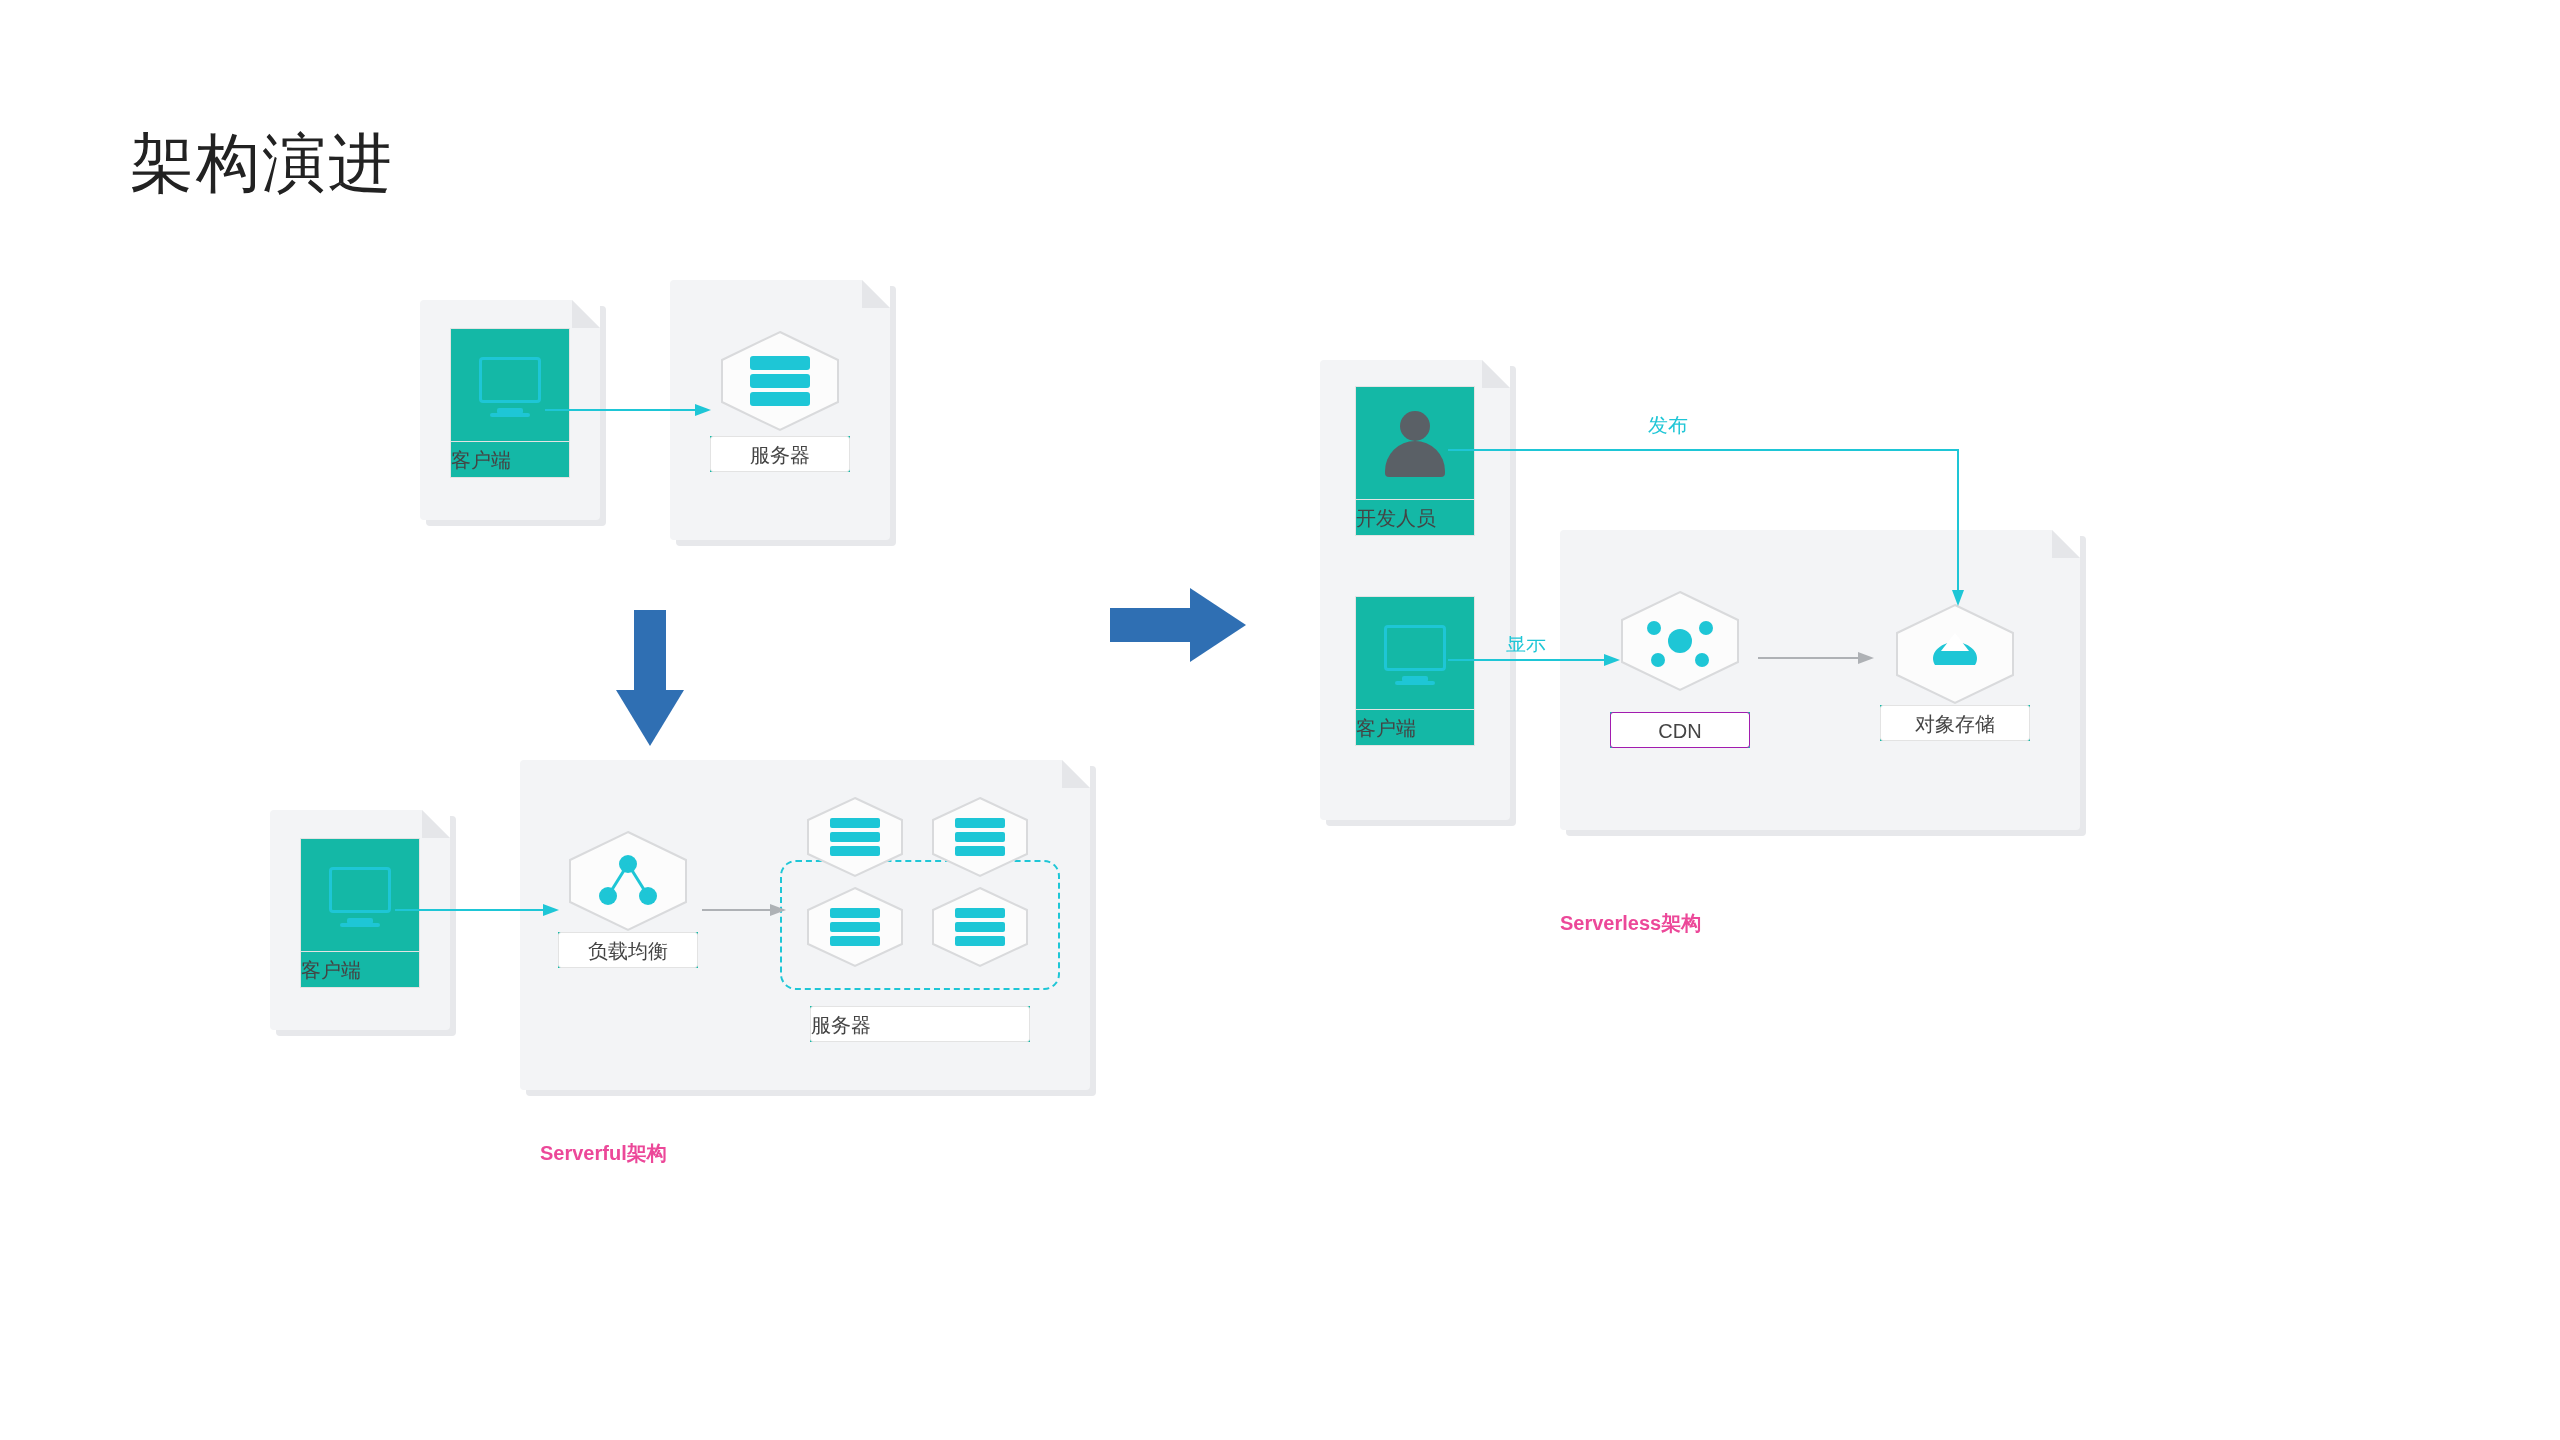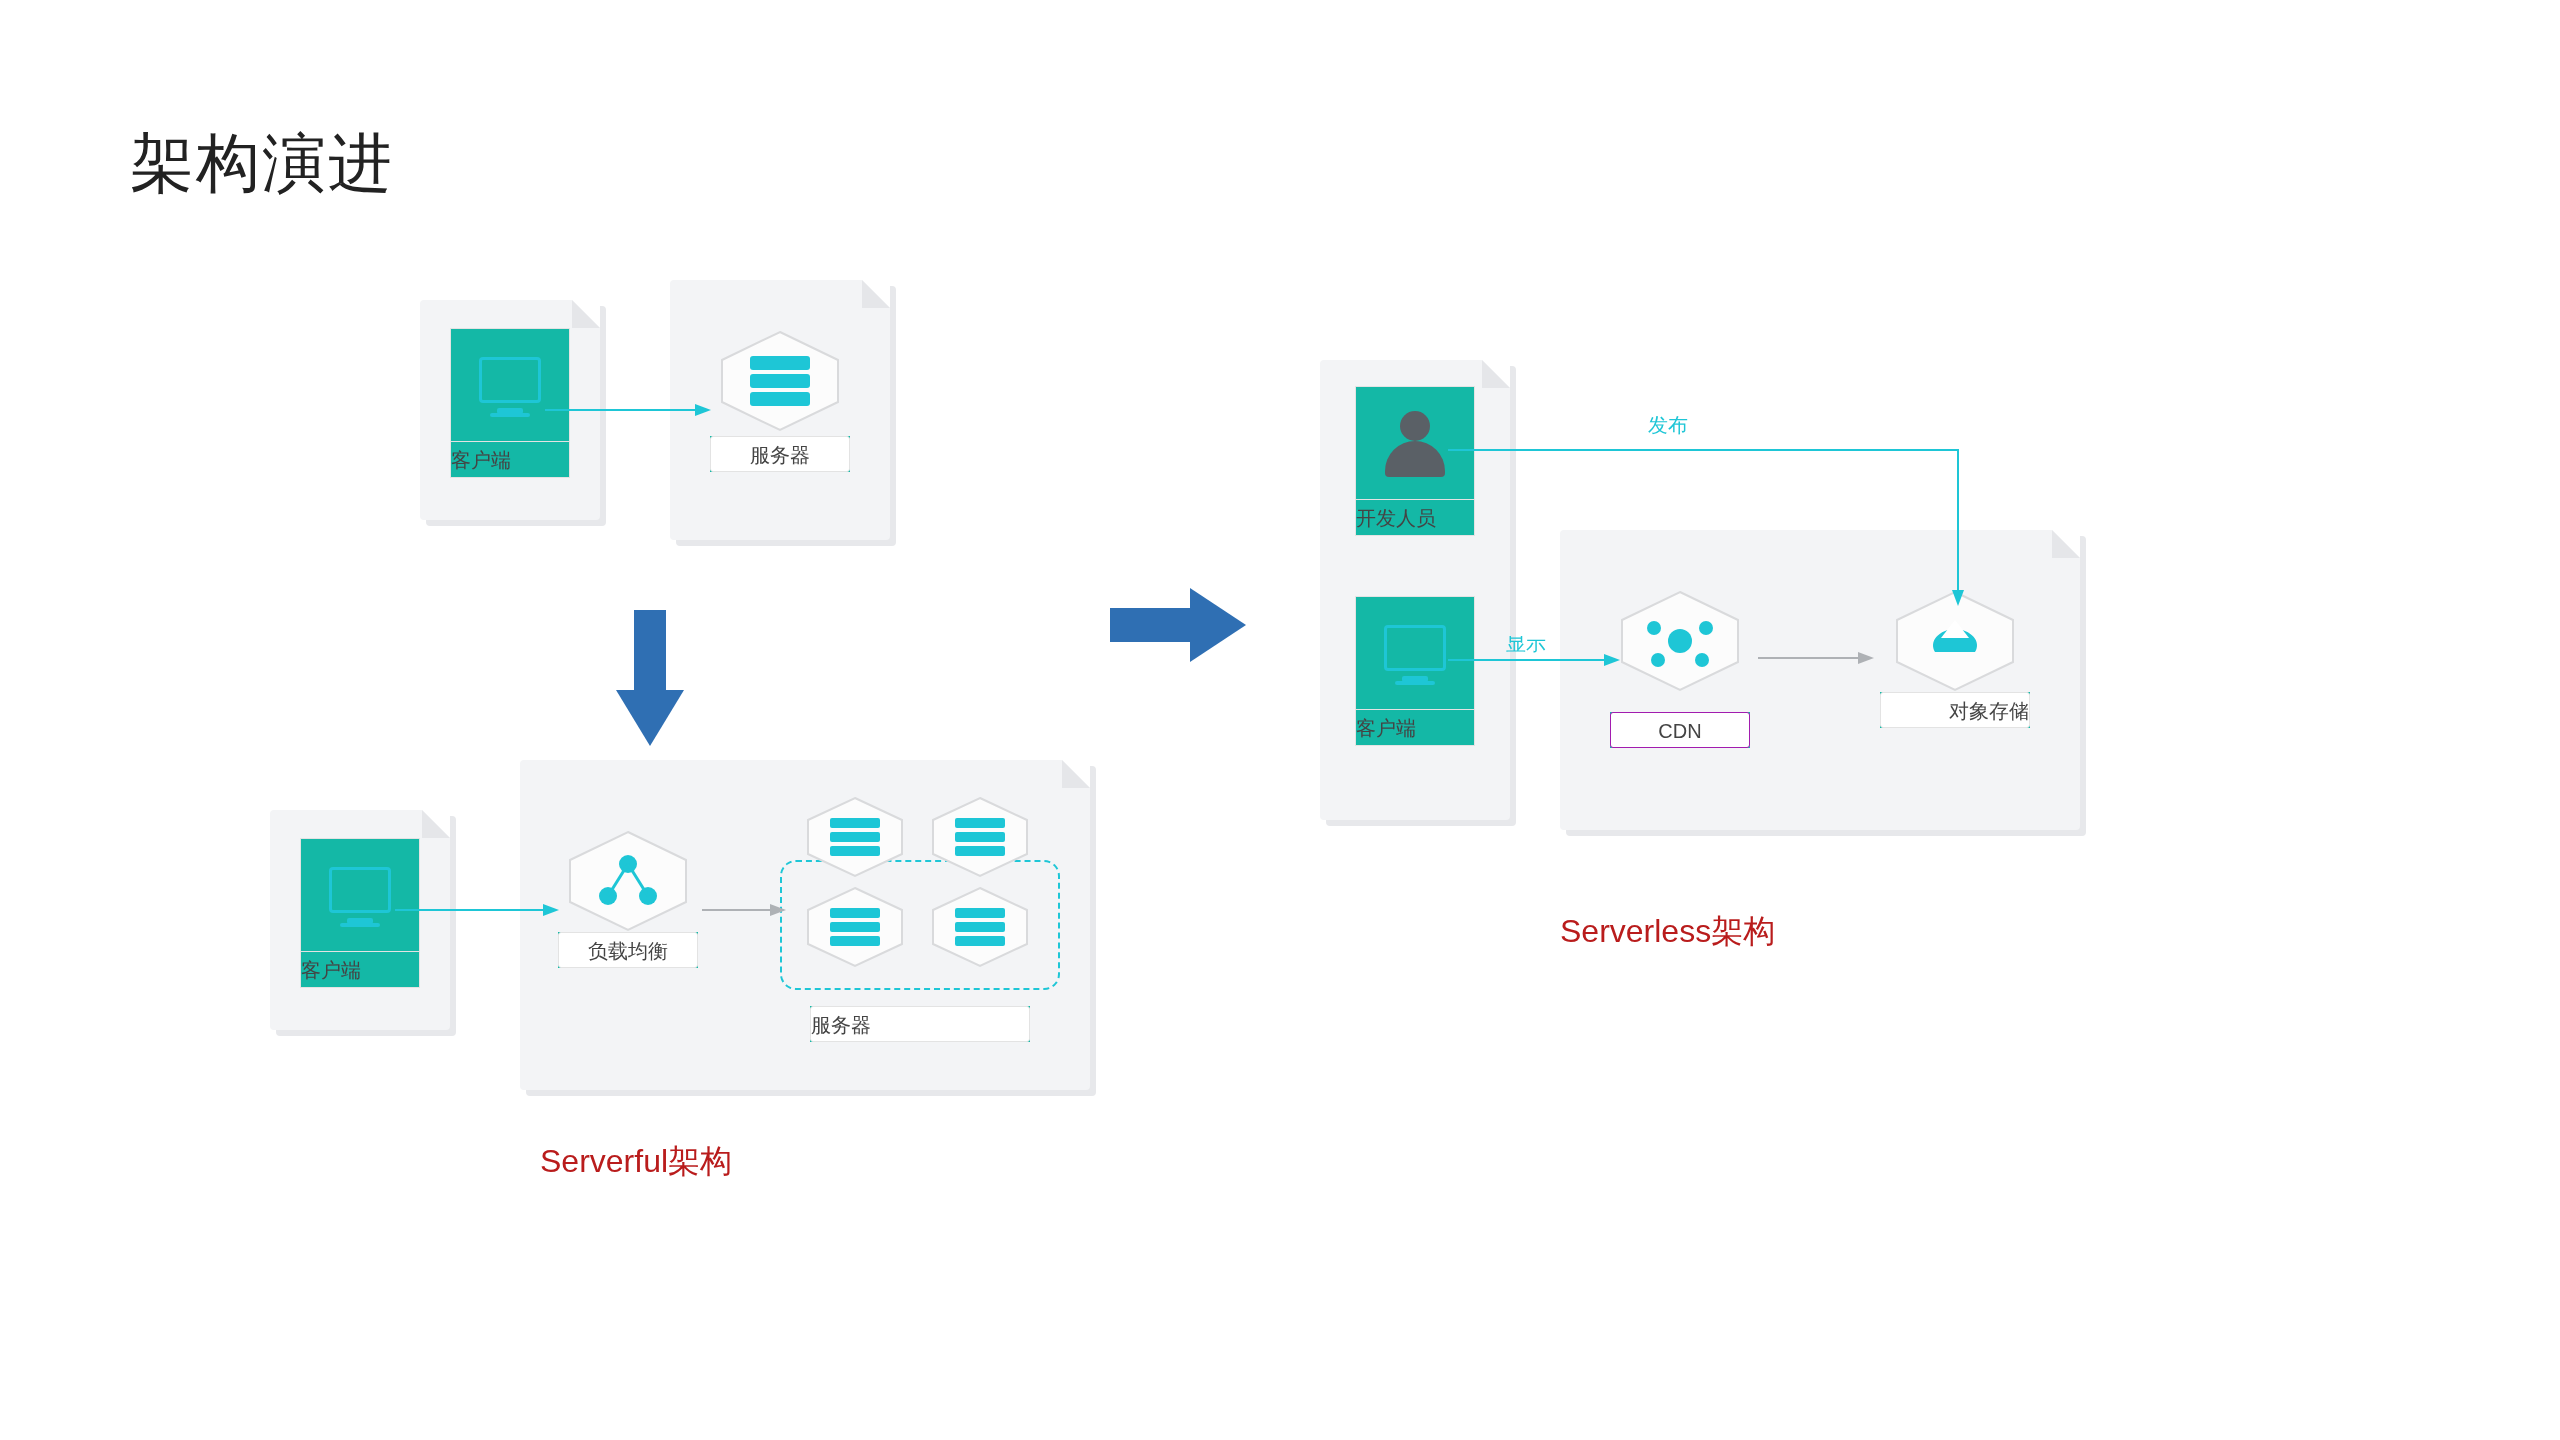--- a/index.html
+++ b/index.html
@@ -36,21 +36,21 @@
   .big-arrow svg { width:100%; height:100%; }
 
   
   .footer { position:absolute; left:0; right:0; bottom:0; height:90px; background:#ff7a1a; }
   .footer::before { content:""; position:absolute; inset:0;
     background: repeating-linear-gradient(45deg, rgba(255,255,255,0.05) 0 40px, rgba(255,255,255,0) 40px 80px),
                 repeating-linear-gradient(-45deg, rgba(255,255,255,0.05) 0 40px, rgba(255,255,255,0) 40px 80px); }
   .footer .brand { position:absolute; right:40px; top:50%; transform:translateY(-50%); display:flex; align-items:center; gap:16px; color:#fff; font-size:40px; font-weight:600; letter-spacing:2px; }
   .brand svg { width:56px; height:56px; }
 
-  .sub-label { position:absolute; font-size:32px; font-weight:400; color:#b91c1c; }
+  .sub-label { position:absolute; font-size:20px; font-weight:700; color:#ec4899; }
 
   
   .conn { position:absolute; pointer-events:none; }
   .conn line, .conn path { stroke-width:2; }
   .conn .cyan { stroke:#1ec6d6; fill:none; }
   .conn .gray { stroke:#aeb1b5; fill:none; }
   .conn .head-cyan { fill:#1ec6d6; }
   .conn .head-gray { fill:#aeb1b5; }
   .conn text { font-size:20px; }
 
@@ -217,21 +217,21 @@
           <circle cx="96" cy="42" r="7" fill="#1ec6d6"></circle>
           <circle cx="48" cy="74" r="7" fill="#1ec6d6"></circle>
           <circle cx="92" cy="74" r="7" fill="#1ec6d6"></circle>
         </svg>
       </div>
       <div class="tile" style="height:auto; width:140px; margin:12px auto 0; border:none;">
         <div class="label-bar" style="position:static; border:1px solid #a21caf; border-radius:3px; background:#fff;margin-top:32px;">CDN</div>
       </div>
     </div>
 
-    <div class="node" style="left:310px; top:40px; width:170px;text-align:right;">
+    <div class="node" style="left:310px; top:53px; width:170px;">
       <div class="hex" style="position:relative; left:auto; transform:none; margin:0 auto;">
         <svg viewBox="0 0 140 110">
           <polygon points="70,6 128,34 128,76 70,104 12,76 12,34" fill="#fcfcfc" stroke="#d9dadc" stroke-width="2"></polygon>
           <path d="M50 66 a22 16 0 1 1 40 0 Z" fill="#1ec6d6"></path>
           <polygon points="70,34 84,52 56,52" fill="#fff"></polygon>
         </svg>
       </div>
       <div class="tile" style="height:auto; width:150px; margin:12px auto 0; border:none;">
         <div class="label-bar" style="position:static; border:1px solid #e3e3e3; border-radius:3px; background:#fff;">对象存储</div>
       </div>

